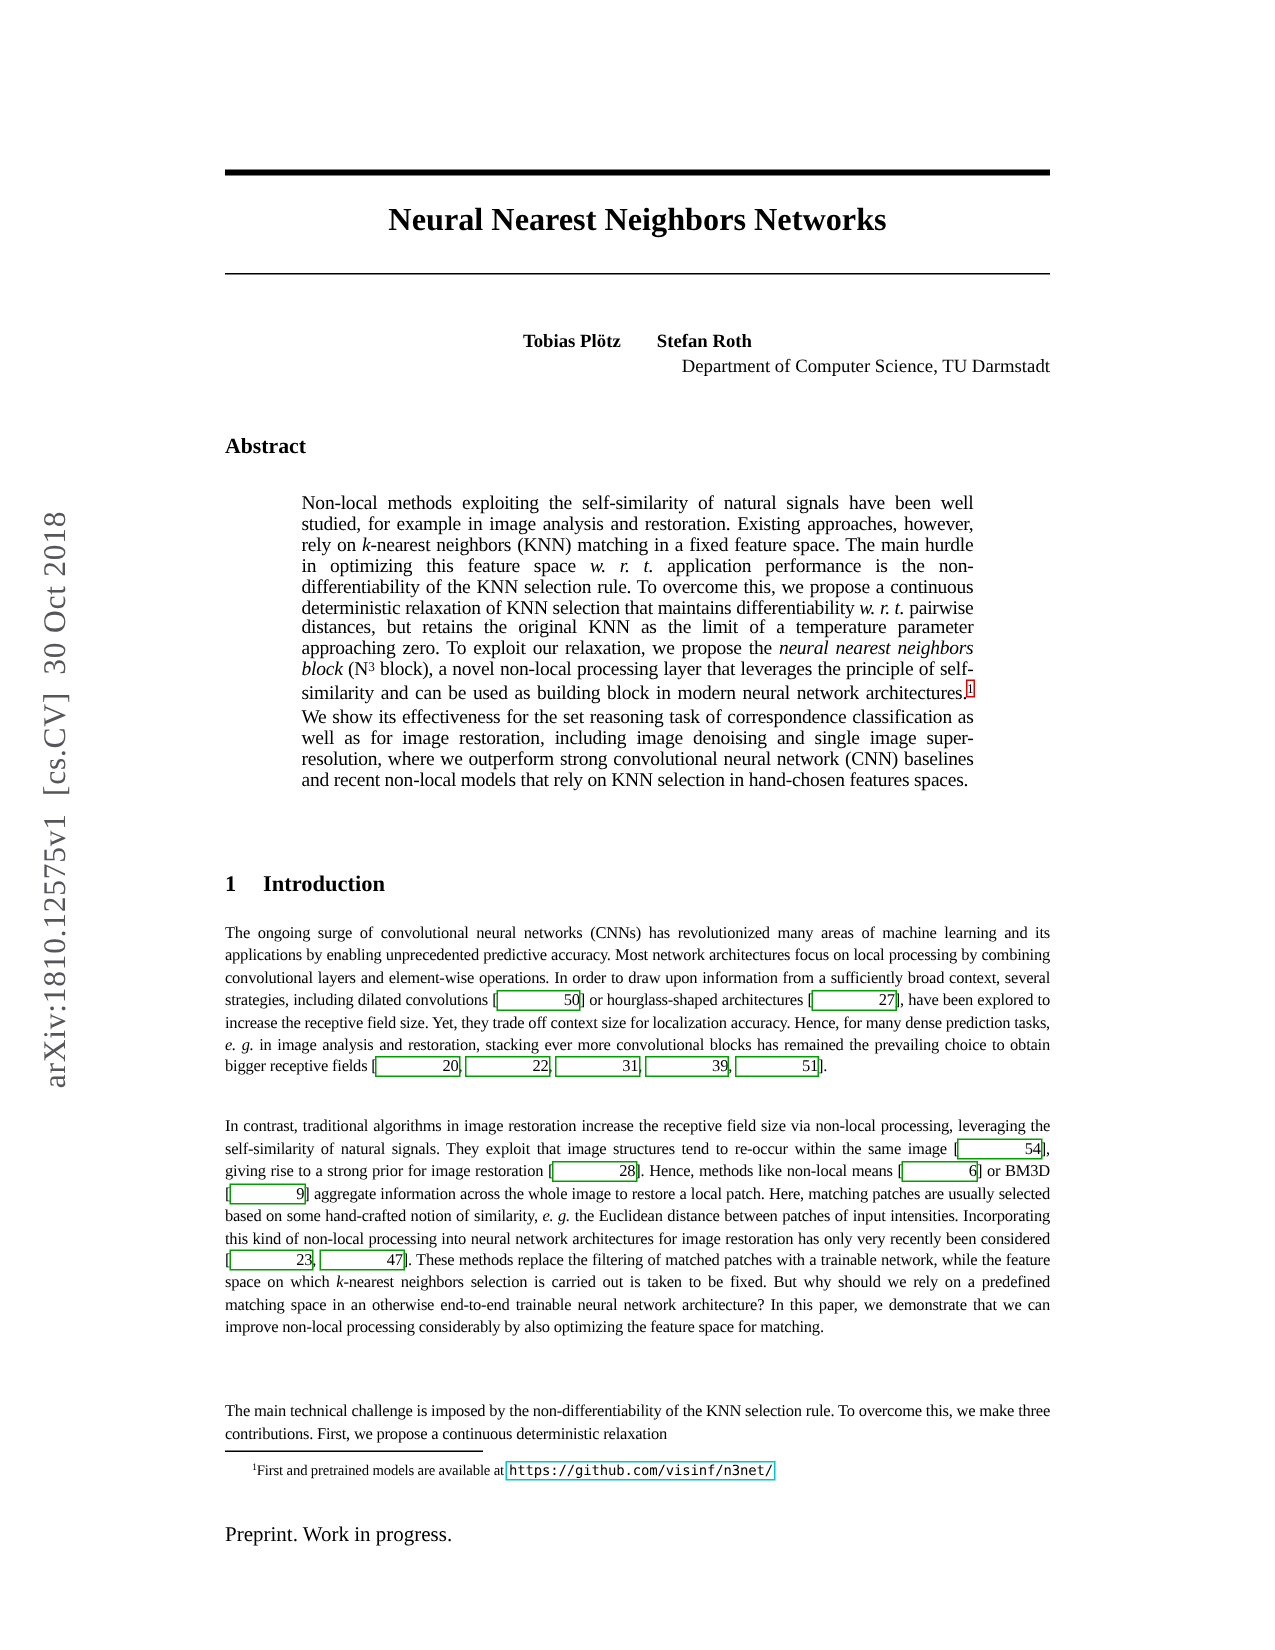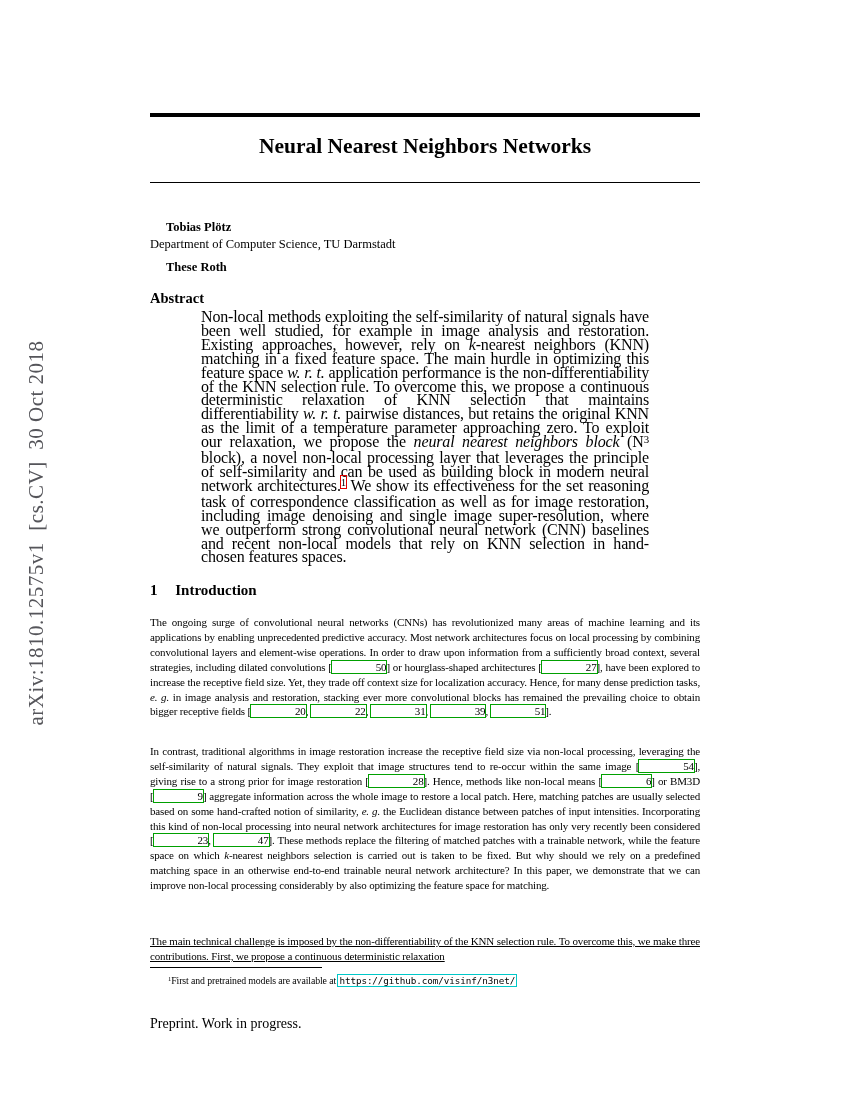--- a/index.html
+++ b/index.html
@@ -34,53 +34,53 @@
   .content{position:absolute;left:150px;top:0;width:550px;height:788px;}
 
   .rule-thick{position:absolute;left:0;top:113px;width:550px;height:4px;background:#000;}
   .rule-thin{position:absolute;left:0;top:182px;width:550px;height:1.2px;background:#000;}
 
   .title{
     position:absolute;left:0;top:134px;width:550px;
     text-align:center;font-size:21.5px;font-weight:bold;line-height:1.2;
   }
   .authors{
-    position:absolute;left:16px;top:219px;width:550px;
+    position:absolute;left:0;top:219px;width:550px;
     display:flex;justify-content:center;gap:24px;
-    font-size:12.5px;font-weight:bold;line-height:16px;flex-direction:column;
+    font-size:12.5px;font-weight:bold;line-height:16px;
   }
   .affiliation{
     position:absolute;left:0;top:236px;width:550px;
-    text-align:left;font-size:12.5px;line-height:16px;
+    text-align:right;font-size:12.5px;line-height:16px;
   }
 
   .abstract-heading{
     position:absolute;left:0;top:290px;width:550px;
     text-align:left;font-size:14.5px;font-weight:bold;
   }
   .abstract-body{
-    position:absolute;left:51px;top:310px;width:448px;
-    font-size:16px;line-height:13.9px;
+    position:absolute;left:51px;top:328px;width:448px;
+    font-size:13px;line-height:13.9px;
     text-align:justify;letter-spacing:-.15px;
   }
 
   .section-heading{
     position:absolute;left:0;top:582px;width:550px;
     font-size:15px;font-weight:bold;
   }
   .sec-num{margin-right:14px;}
 
   .body-par{
     position:absolute;left:0;width:550px;
     font-size:11px;line-height:14.9px;
     text-align:justify;letter-spacing:-.15px;
   }
   .par-1{top:615px;}
   .par-2{top:744px;}
-  .par-3{top:934px;text-decoration:underline;}
+  .par-3{top:934px;}
 
   .footnote-rule{position:absolute;left:150px;top:967px;width:172px;height:1px;background:#000;}
   .footnote{
     position:absolute;left:150px;top:974px;width:550px;
     font-size:9.8px;line-height:13.5px;text-indent:18px;
     letter-spacing:-.1px;
   }
   .preprint-note{
     position:absolute;left:150px;top:1016px;width:550px;
     font-size:14px;
@@ -107,21 +107,21 @@
   <main class="content">
 
     <div class="rule-thick"></div>
 
     <h1 class="title">Neural Nearest Neighbors Networks</h1>
 
     <div class="rule-thin"></div>
 
     <div class="authors">
       <span class="author">Tobias Plötz</span>
-      <span class="author">These Roth</span>
+      <span class="author">Stefan Roth</span>
     </div>
 
     <div class="affiliation">Department of Computer Science, TU Darmstadt</div>
 
     <h2 class="abstract-heading">Abstract</h2>
 
     <p class="abstract-body"><span>Non-local methods exploiting the self-similarity of natural signals have been well studied, for example in image analysis and restoration. Existing approaches, however, rely on </span><span class="seg-i">k</span><span>-nearest neighbors (KNN) matching in a fixed feature space. The main hurdle in optimizing this feature space </span><span class="seg-i">w. r. t.</span><span> application performance is the non-differentiability of the KNN selection rule. To overcome this, we propose a continuous deterministic relaxation of KNN selection that maintains differentiability </span><span class="seg-i">w. r. t.</span><span> pairwise distances, but retains the original KNN as the limit of a temperature parameter approaching zero. To exploit our relaxation, we propose the </span><span class="seg-i">neural nearest neighbors block</span><span> (N</span><span class="seg-sup">3</span><span> block), a novel non-local processing layer that leverages the principle of self-similarity and can be used as building block in modern neural network architectures.</span><span class="seg-fnref">1</span><span> We show its effectiveness for the set reasoning task of correspondence classification as well as for image restoration, including image denoising and single image super-resolution, where we outperform strong convolutional neural network (CNN) baselines and recent non-local models that rely on KNN selection in hand-chosen features spaces.</span></p>
 
     <h2 class="section-heading">
       <span class="sec-num">1</span>

